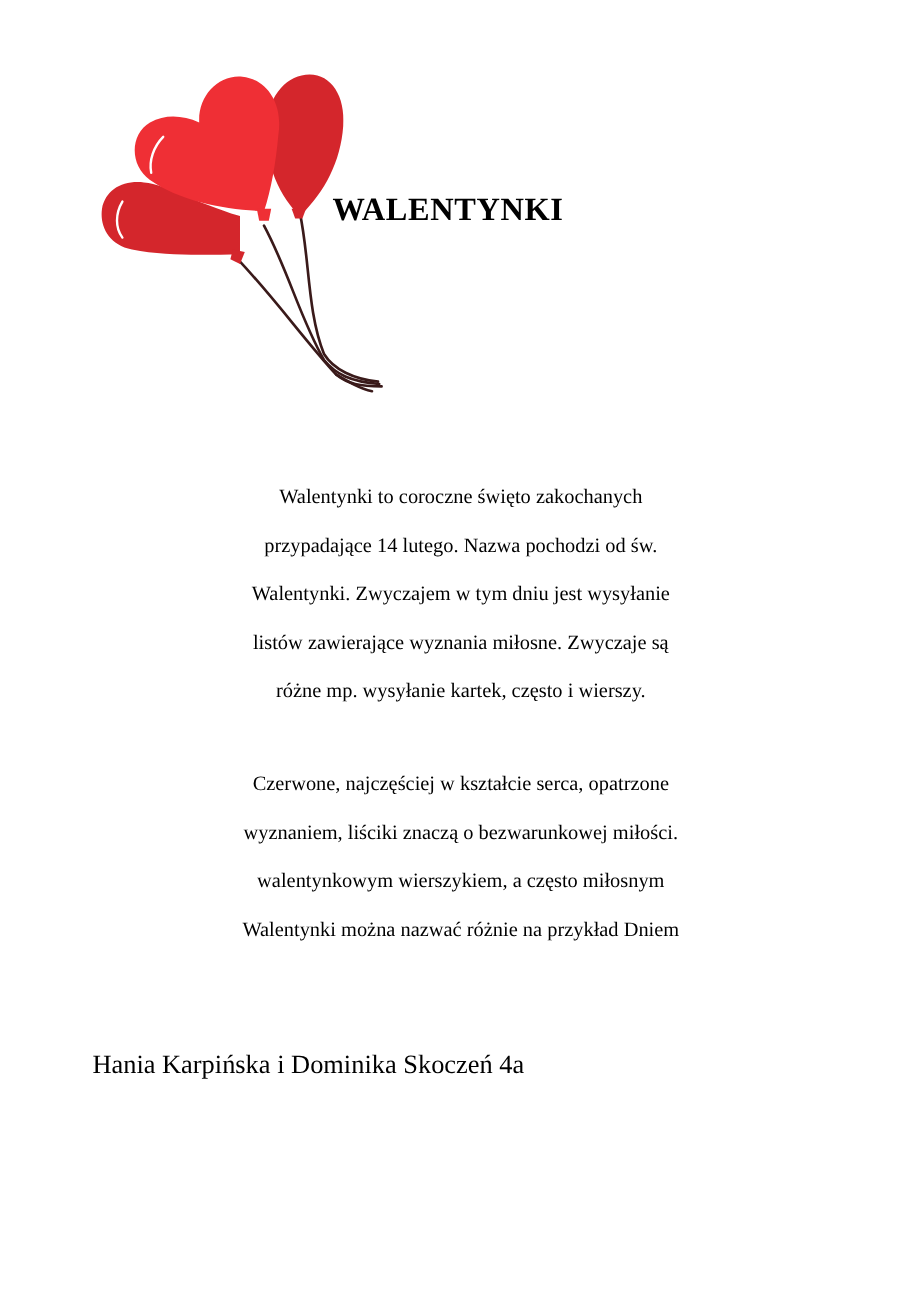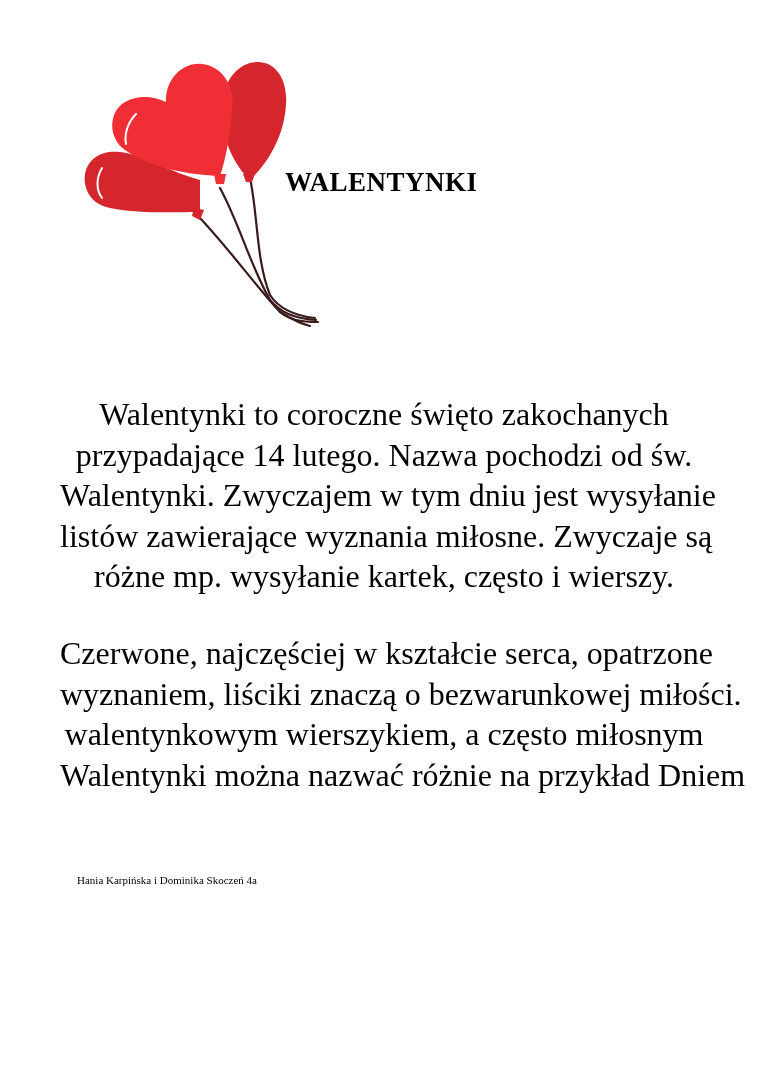--- a/index.html
+++ b/index.html
@@ -22,41 +22,41 @@
       width: 250px;
       height: 280px;
     }
     .title {
       position: absolute;
       left: 273px;
       top: 157px;
       font-size: 27px;
       font-weight: bold;
       letter-spacing: 0.5px;
-      margin: 12px;
+      margin: 4px;
       line-height: 1;
     }
     .para {
       position: absolute;
       left: 60px;
       width: 648px;
       text-align: center;
-      font-size: 32px;
+      font-size: 17px;
       line-height: 40.5px;
       margin: 0;
       font-family: Liberation Serif, serif;
     }
     .para1 { top: 394px; }
     .para2 { top: 633px; }
     .para .line { display: block; white-space: nowrap; }
     .authors {
       position: absolute;
       left: 77px;
       top: 874px;
-      font-size: 11px;
+      font-size: 22px;
       margin: 0;
       white-space: nowrap;
     }
   </style>
 </head>
 <body>
 
 <div class="balloons">
   <svg width="250" height="280" viewBox="0 0 250 280" xmlns="http://www.w3.org/2000/svg">
 

